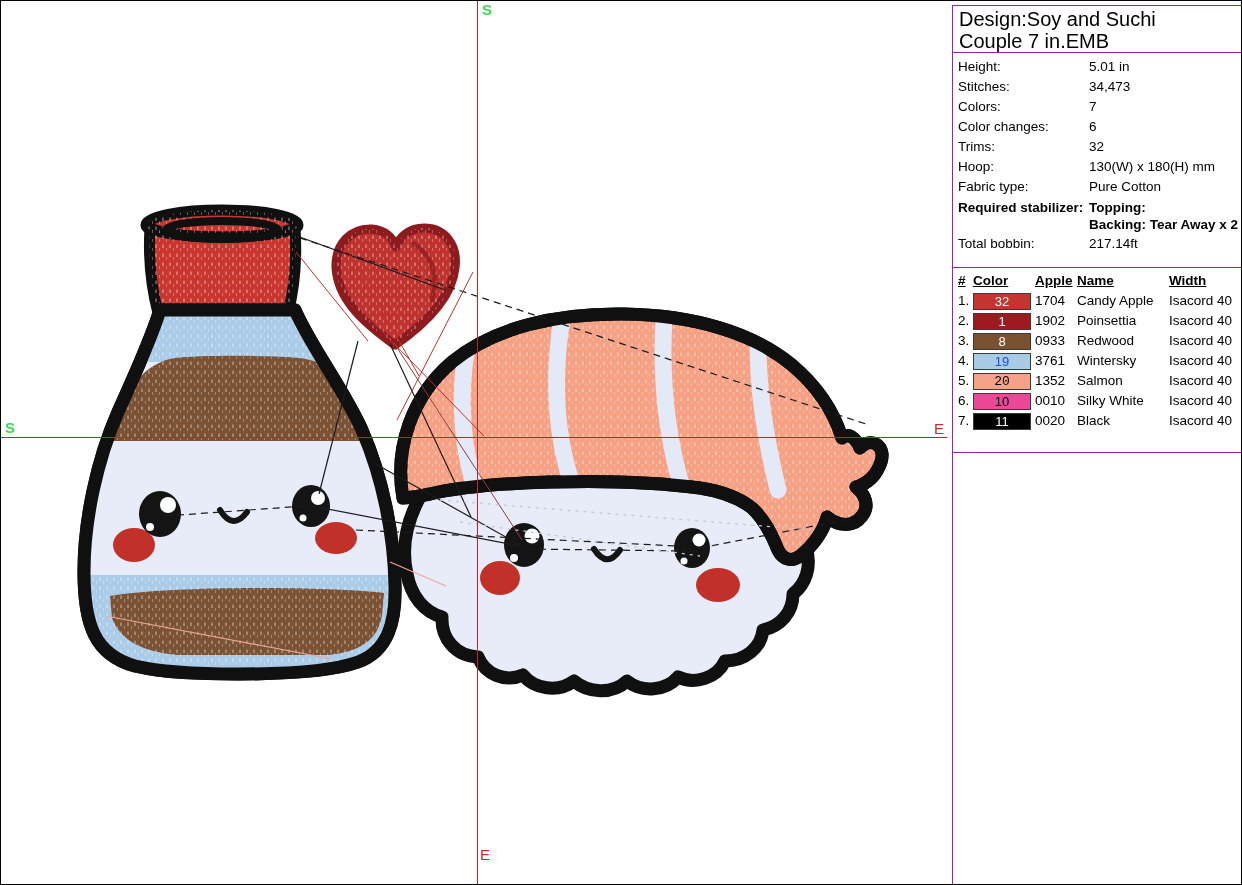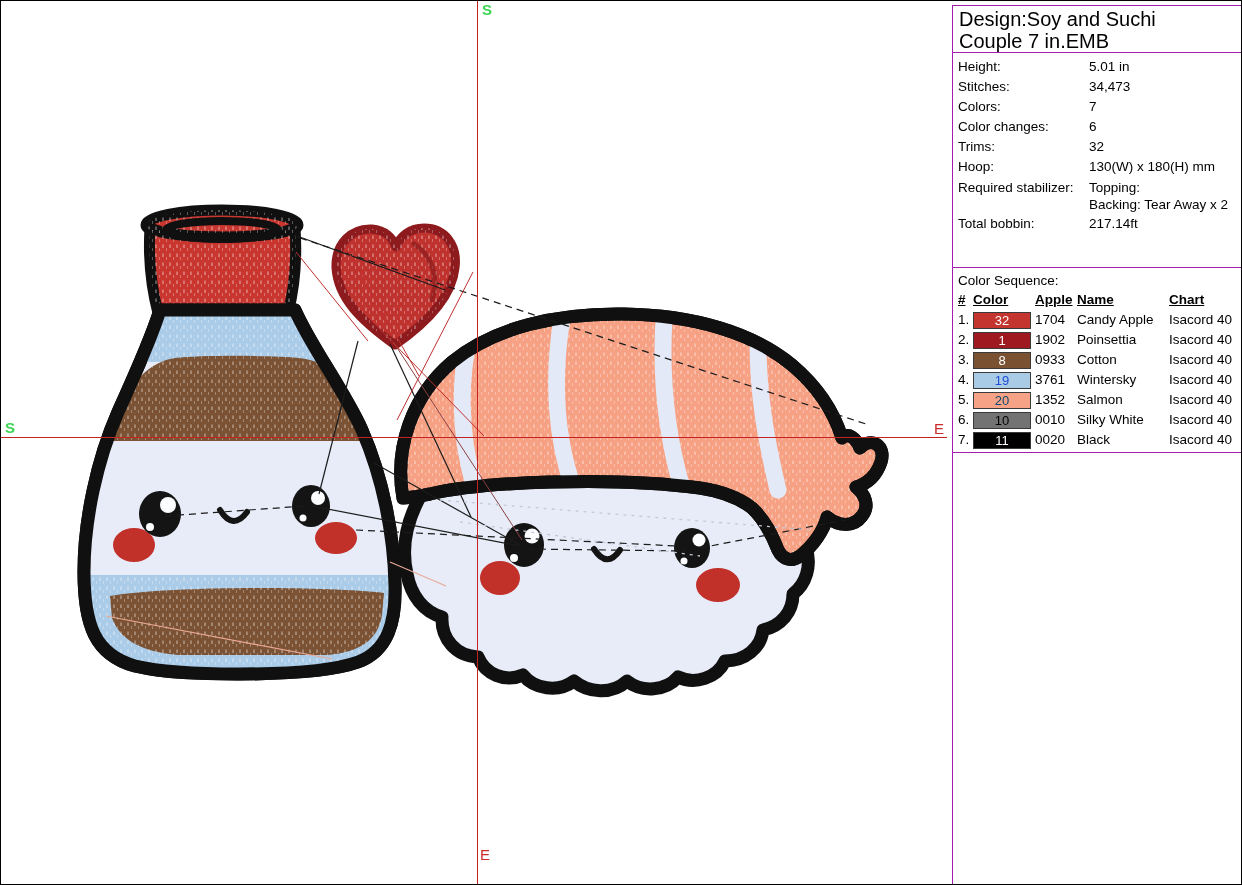--- a/index.html
+++ b/index.html
@@ -32,21 +32,21 @@
   
   #panel{position:absolute;left:948px;top:0;width:294px;height:885px;background:#fff;}
   .pbox{position:absolute;left:4px;width:292px;border:1px solid #a21caf;background:#fff;box-sizing:border-box;}
   .box-title{top:5px;height:48px;padding:2px 4px 0 6px;font-size:20px;line-height:22px;}
   .box-info{top:52px;height:216px;padding-top:4px;}
   .box-seq{top:267px;height:186px;padding:3px 0 0 5px;}
   .box-empty{top:452px;height:433px;}
   .irow{display:flex;font-size:13.5px;line-height:20px;}
   .irow .lbl{width:131px;padding-left:5px;flex:none;}
   .irow .val{flex:1;}
-  .irow.tall{line-height:17px;padding:2px 0 1px 0;}
+  .irow.tall{line-height:17px;padding:2px 0 1px 0;font-weight:bold;}
   .seq-label{font-size:13.5px;line-height:19px;}
   .cgrid{display:grid;grid-template-columns:15px 62px 42px 92px 1fr;font-size:13.5px;line-height:20px;align-items:center;}
   .cgrid .hd{font-weight:bold;text-decoration:underline;}
   .cgrid .c-color{}
   .swatch{width:56px;height:15px;border:1px solid #3a3a3a;font-size:13px;line-height:15px;text-align:center;}
 </style>
 </head>
 <body>
 
 <div id="screen">
@@ -197,80 +197,83 @@
           <span class="val">6</span>
         </div>
       <div class="irow">
           <span class="lbl">Trims:</span>
           <span class="val">32</span>
         </div>
       <div class="irow">
           <span class="lbl">Hoop:</span>
           <span class="val">130(W) x 180(H) mm</span>
         </div>
+      <div class="irow">
+          <span class="lbl">Fabric type:</span>
+          <span class="val">Pure Cotton</span>
+        </div>
       <div class="irow tall">
         <span class="lbl">Required stabilizer:</span>
         <span class="val">
           <div>Topping:</div>
           <div>Backing: Tear Away x 2</div>
         </span>
       </div>
       <div class="irow">
           <span class="lbl">Total bobbin:</span>
           <span class="val">217.14ft</span>
         </div>
     </div>
 
     <div class="pbox box-seq">
-      <div class="seq-label">Color Sequence:</div>
       <div class="cgrid">
         <span class="hd">#</span>
         <span class="hd c-color">Color</span>
         <span class="hd">Apple</span>
         <span class="hd">Name</span>
-        <span class="hd">Chart</span>
+        <span class="hd">Width</span>
       </div>
       <div class="cgrid">
         <span>1.</span>
         <span class="swatch" style="background: rgb(197, 53, 47); color: rgb(255, 255, 255);">32</span>
         <span>1704</span>
         <span>Candy Apple</span>
         <span>Isacord 40</span>
       </div>
       <div class="cgrid">
         <span>2.</span>
         <span class="swatch" style="background: rgb(158, 26, 32); color: rgb(255, 255, 255);">1</span>
         <span>1902</span>
         <span>Poinsettia</span>
         <span>Isacord 40</span>
       </div>
       <div class="cgrid">
         <span>3.</span>
         <span class="swatch" style="background: rgb(122, 82, 49); color: rgb(255, 255, 255);">8</span>
         <span>0933</span>
-        <span>Cotton</span>
+        <span>Redwood</span>
         <span>Isacord 40</span>
       </div>
       <div class="cgrid">
         <span>4.</span>
         <span class="swatch" style="background: rgb(169, 203, 230); color: #1d4ed8;">19</span>
         <span>3761</span>
         <span>Wintersky</span>
         <span>Isacord 40</span>
       </div>
       <div class="cgrid">
         <span>5.</span>
-        <span class="swatch" style="background: rgb(246, 162, 134); color: #0c4a6e;">20</span>
+        <span class="swatch" style="background: rgb(246, 162, 134); color: #000000; font-family: Liberation Mono, monospace;">20</span>
         <span>1352</span>
         <span>Salmon</span>
         <span>Isacord 40</span>
       </div>
       <div class="cgrid">
         <span>6.</span>
-        <span class="swatch" style="background: #737373; color: rgb(0, 0, 0);">10</span>
+        <span class="swatch" style="background: #ec4899; color: rgb(0, 0, 0);">10</span>
         <span>0010</span>
         <span>Silky White</span>
         <span>Isacord 40</span>
       </div>
       <div class="cgrid">
         <span>7.</span>
         <span class="swatch" style="background: rgb(0, 0, 0); color: rgb(255, 255, 255);">11</span>
         <span>0020</span>
         <span>Black</span>
         <span>Isacord 40</span>

